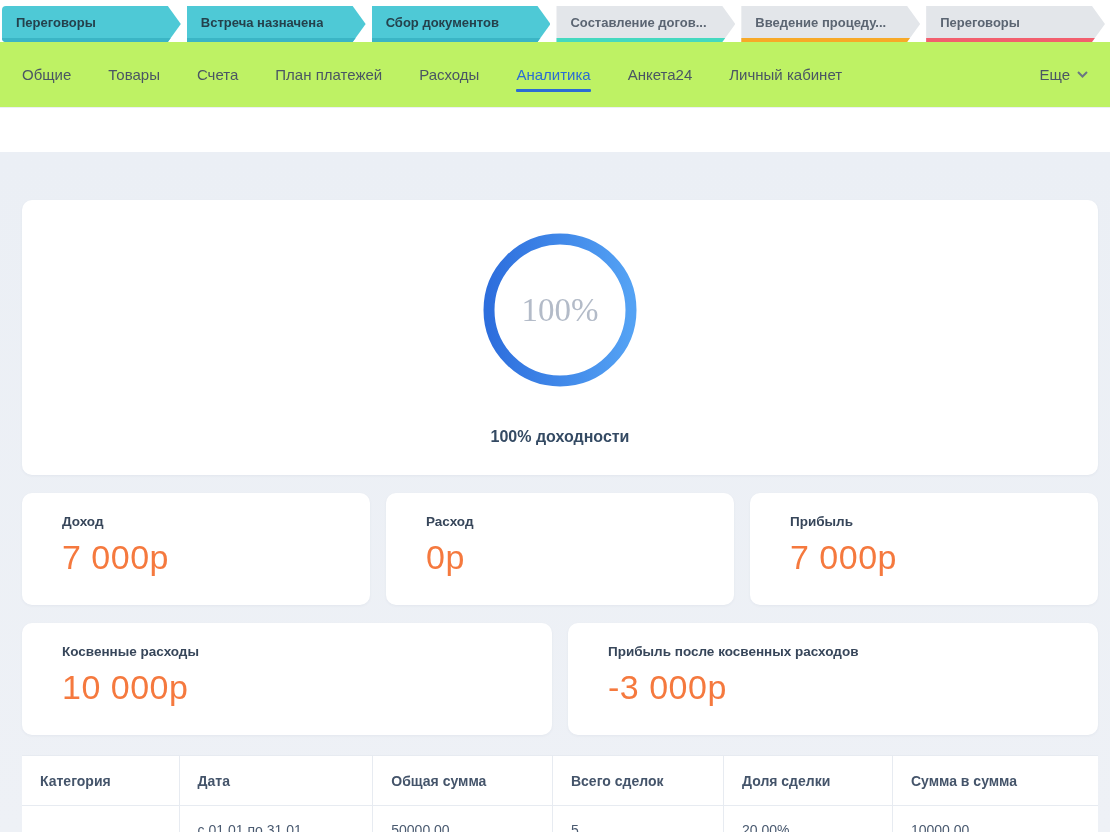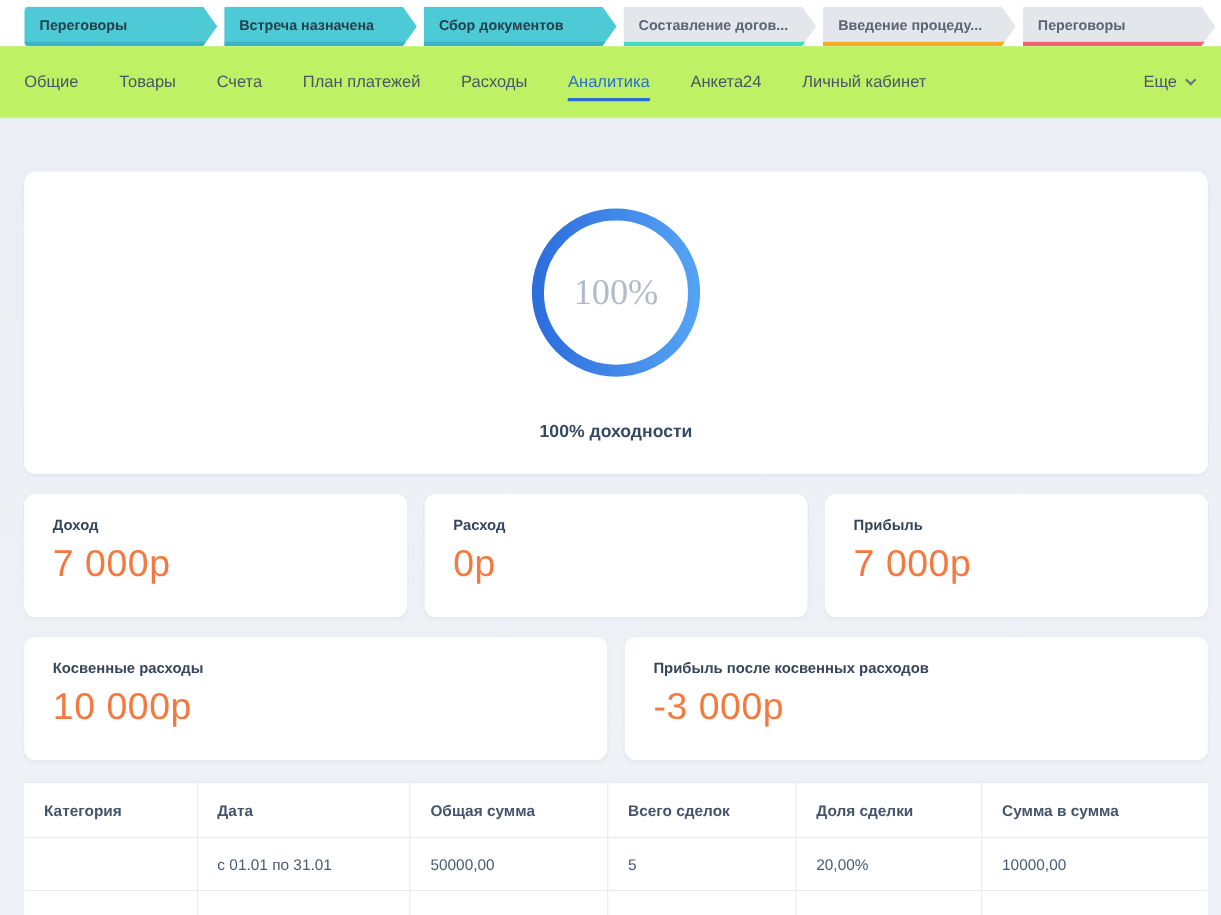--- a/index.html
+++ b/index.html
@@ -1,21 +1,21 @@
 <!DOCTYPE html>
 <html><head>
 <meta charset="utf-8">
 <style>
   * { margin:0; padding:0; box-sizing:border-box; }
   html,body { width:1110px; height:832px; overflow:hidden; }
   body { font-family:"Liberation Sans", sans-serif; background:#ffffff; }
   .page { width:1110px; height:832px; display:flex; flex-direction:column; }
 
   
-  .stagebar { display:flex; gap:6px; padding:6px 5px 0 22px; background:#ffffff; }
+  .stagebar { display:flex; gap:6px; padding:6px 5px 0 2px; background:#ffffff; }
   .stage { position:relative; flex:1; height:36px; display:flex; align-items:center;
            padding:0 16px 4px 14px; font-size:13px; font-weight:700; white-space:nowrap;
            overflow:hidden; cursor:pointer;
            clip-path:polygon(0 0, calc(100% - 13px) 0, 100% 50%, calc(100% - 13px) 100%, 0 100%); }
   .stage.last { clip-path:none; border-radius:0 4px 4px 0; }
   .stage.first { border-radius:4px 0 0 4px; }
   .stage::after { content:""; position:absolute; left:0; right:0; bottom:0; height:4px;
                   background:var(--accent); }
   .stage.done { background:#4ec9d6; color:#24414c; }
   .stage.pending { background:#e3e6ea; color:#5b6572; }
@@ -27,35 +27,35 @@
   .tab { position:relative; font-size:15px; color:#4a5663; cursor:pointer; white-space:nowrap; }
   .tab.active { color:#2b6cd3; font-weight:400; }
   .tab.active::after { content:""; position:absolute; left:0; right:0; bottom:-9px; height:3px;
                        background:#2b6cd3; border-radius:1px; }
   .tab-more { margin-left:auto; display:flex; align-items:center; gap:7px; font-size:15px;
               color:#4a5663; cursor:pointer; }
   .chevron-down { width:11px; height:7px; stroke:#6b7683; stroke-width:2; fill:none; }
 
   
   .content { flex:1; background:linear-gradient(180deg,#ebeff5 0%, #eef1f6 100%);
-             padding:48px 12px 0 22px; overflow:hidden; }
+             padding:48px 12px 0 22px; overflow:hidden;margin-top:44px; }
 
   .card { background:#ffffff; border-radius:10px; box-shadow:0 1px 3px rgba(45,62,90,0.05); }
 
   .gauge-card { height:275px; display:flex; flex-direction:column; align-items:center;
                 padding-top:32px; }
   .gauge-wrap { position:relative; width:156px; height:156px; }
   .gauge-ring { width:156px; height:156px; display:block; }
   .gauge-number { position:absolute; top:0; left:0; right:0; bottom:0; display:flex;
                   align-items:center; justify-content:center;
                   font-family:"Liberation Serif", serif; font-size:33px; color:#b3bbc8; }
   .gauge-caption { margin-top:40px; font-size:16px; font-weight:700; color:#344a63; }
 
   .cards-row { display:flex; gap:16px; margin-top:18px; }
-  .metric-card { flex:1; height:112px; padding:21px 26px; }
+  .metric-card { flex:1; height:112px; padding:21px 40px; }
   .metric-label { font-size:13.5px; font-weight:700; color:#37465a; }
   .metric-value { margin-top:9px; font-size:34px; color:#f5793e; letter-spacing:0.5px; }
 
   
   .deal-table { margin-top:20px; width:100%; border-collapse:collapse; background:#ffffff;
                 table-layout:fixed; }
   .deal-table th, .deal-table td { border-top:1px solid #e7ebf1; border-bottom:1px solid #e7ebf1;
                 text-align:left; padding:0 18px; white-space:nowrap; overflow:hidden; }
   .deal-table th:not(:last-child), .deal-table td:not(:last-child) { border-right:1px solid #e7ebf1; }
   .deal-table th { height:50px; font-size:14px; font-weight:700; color:#44546a; }

